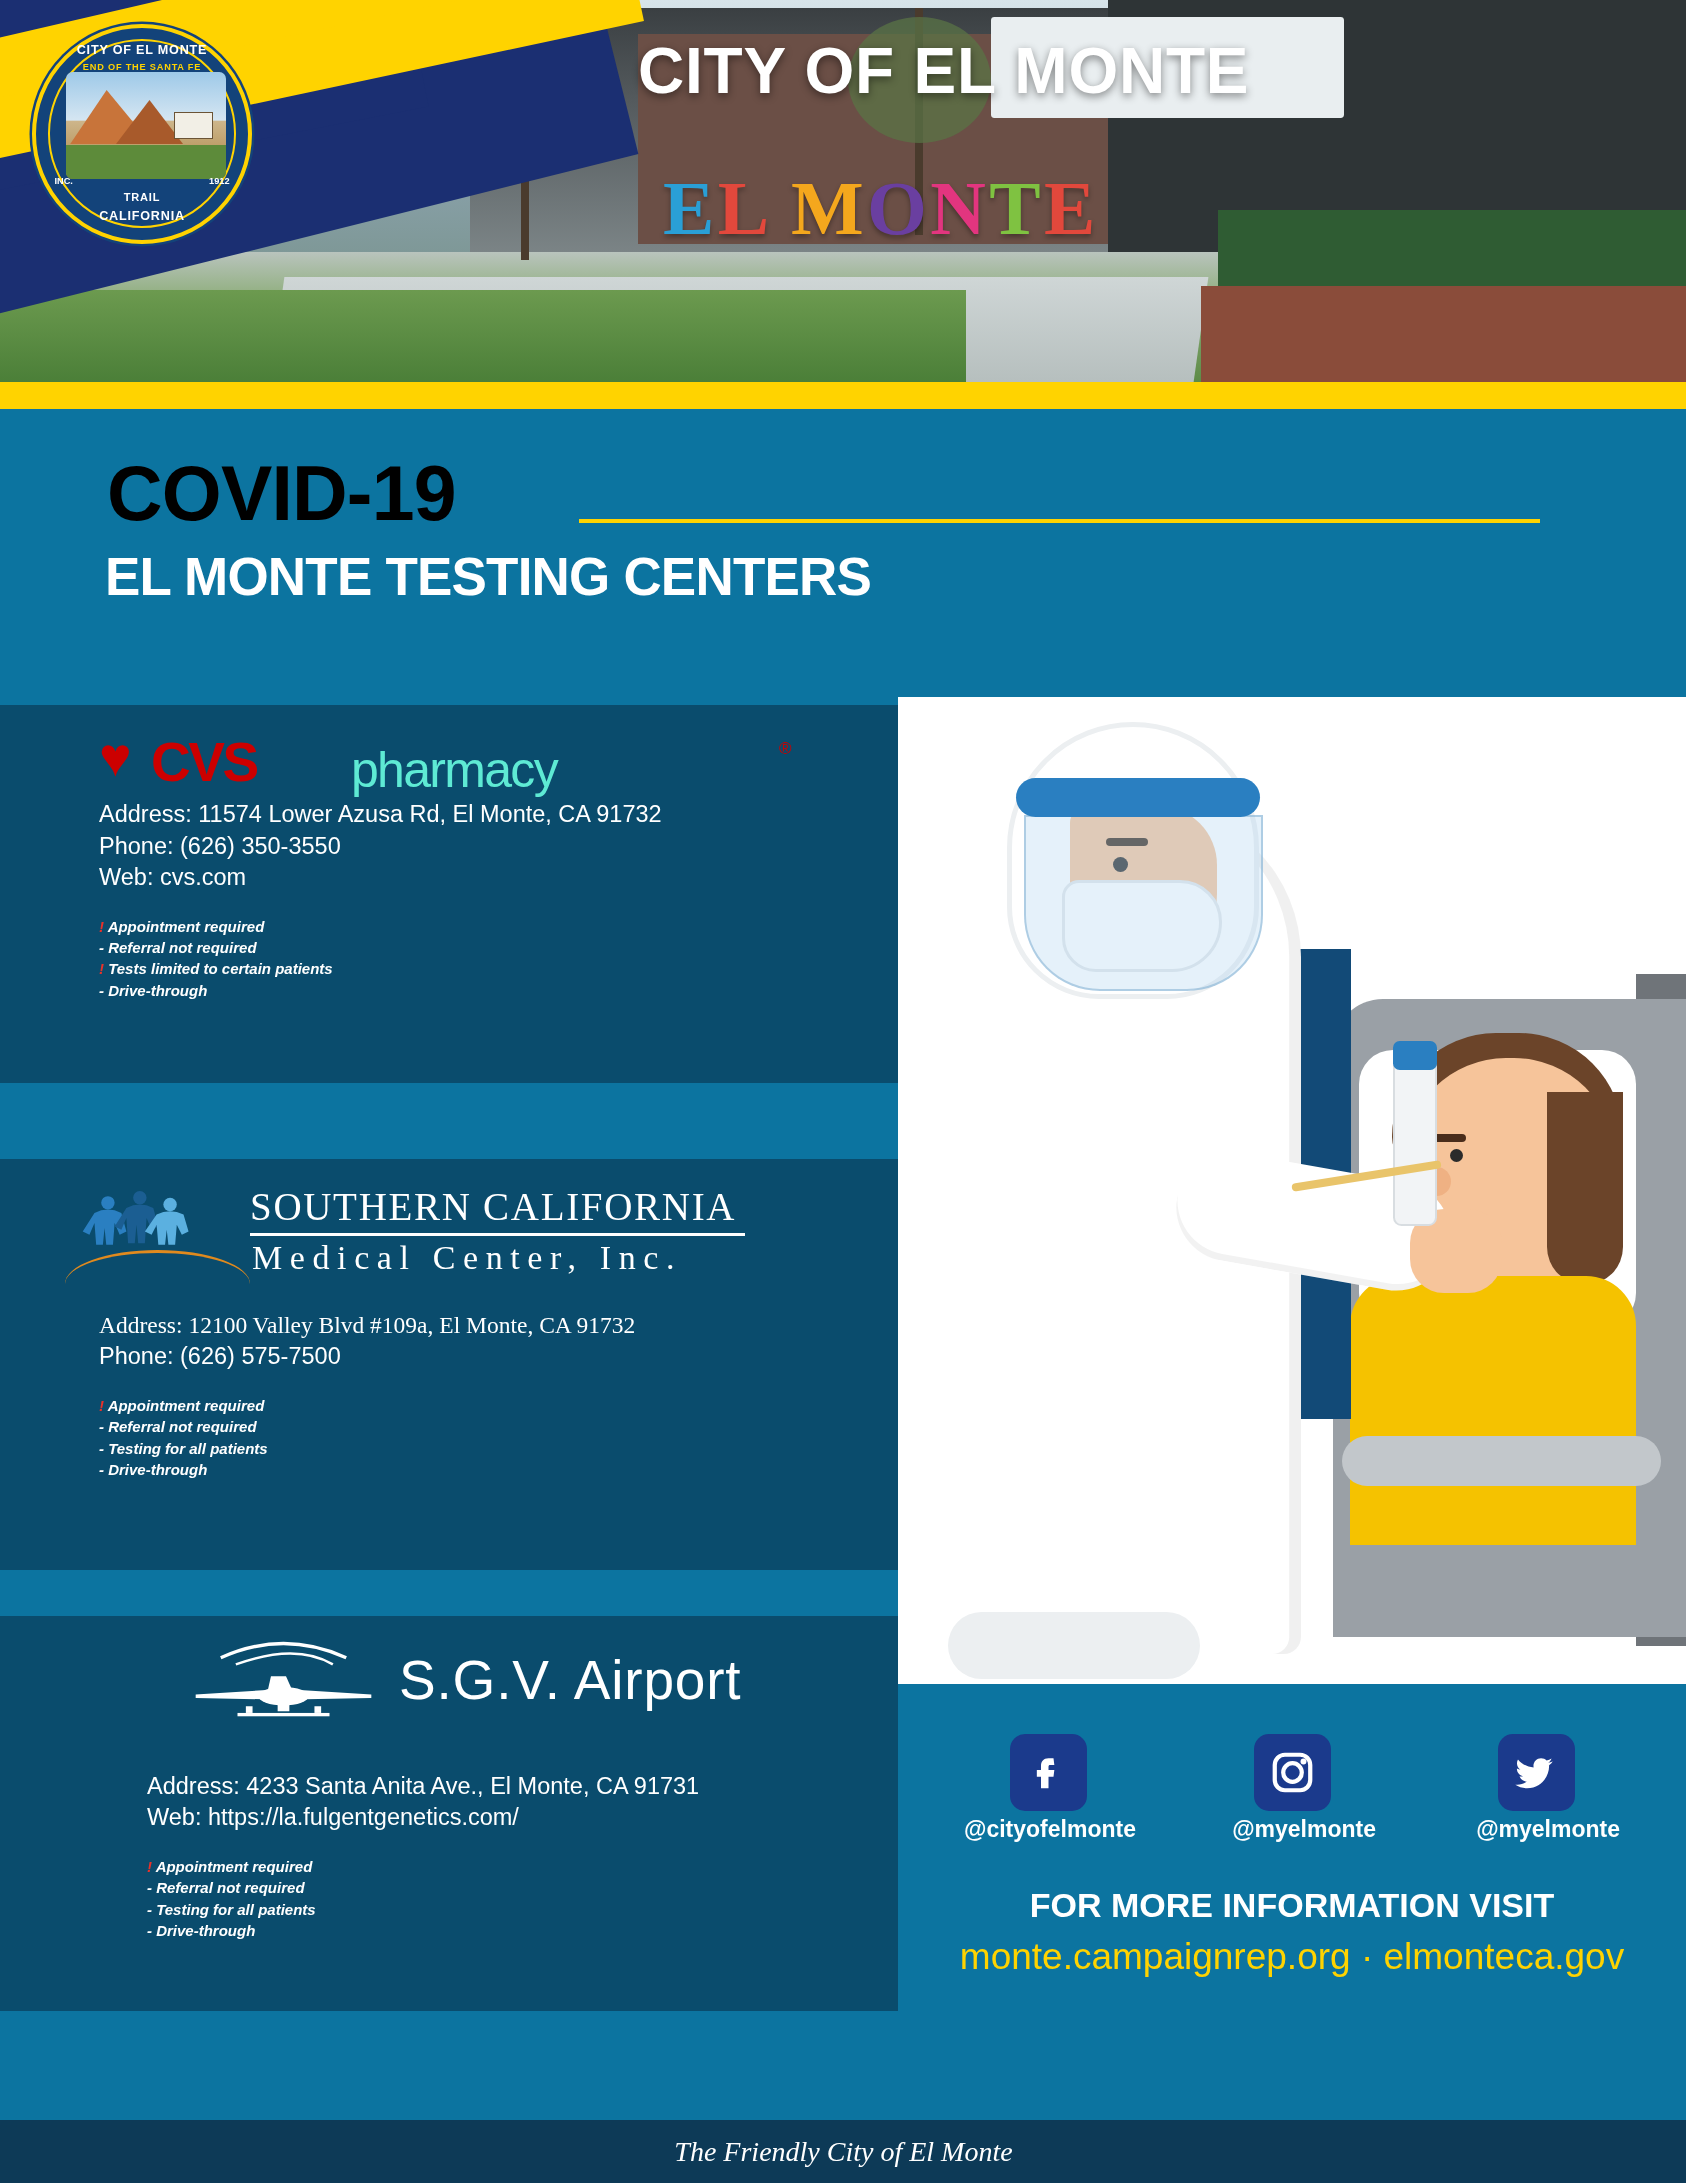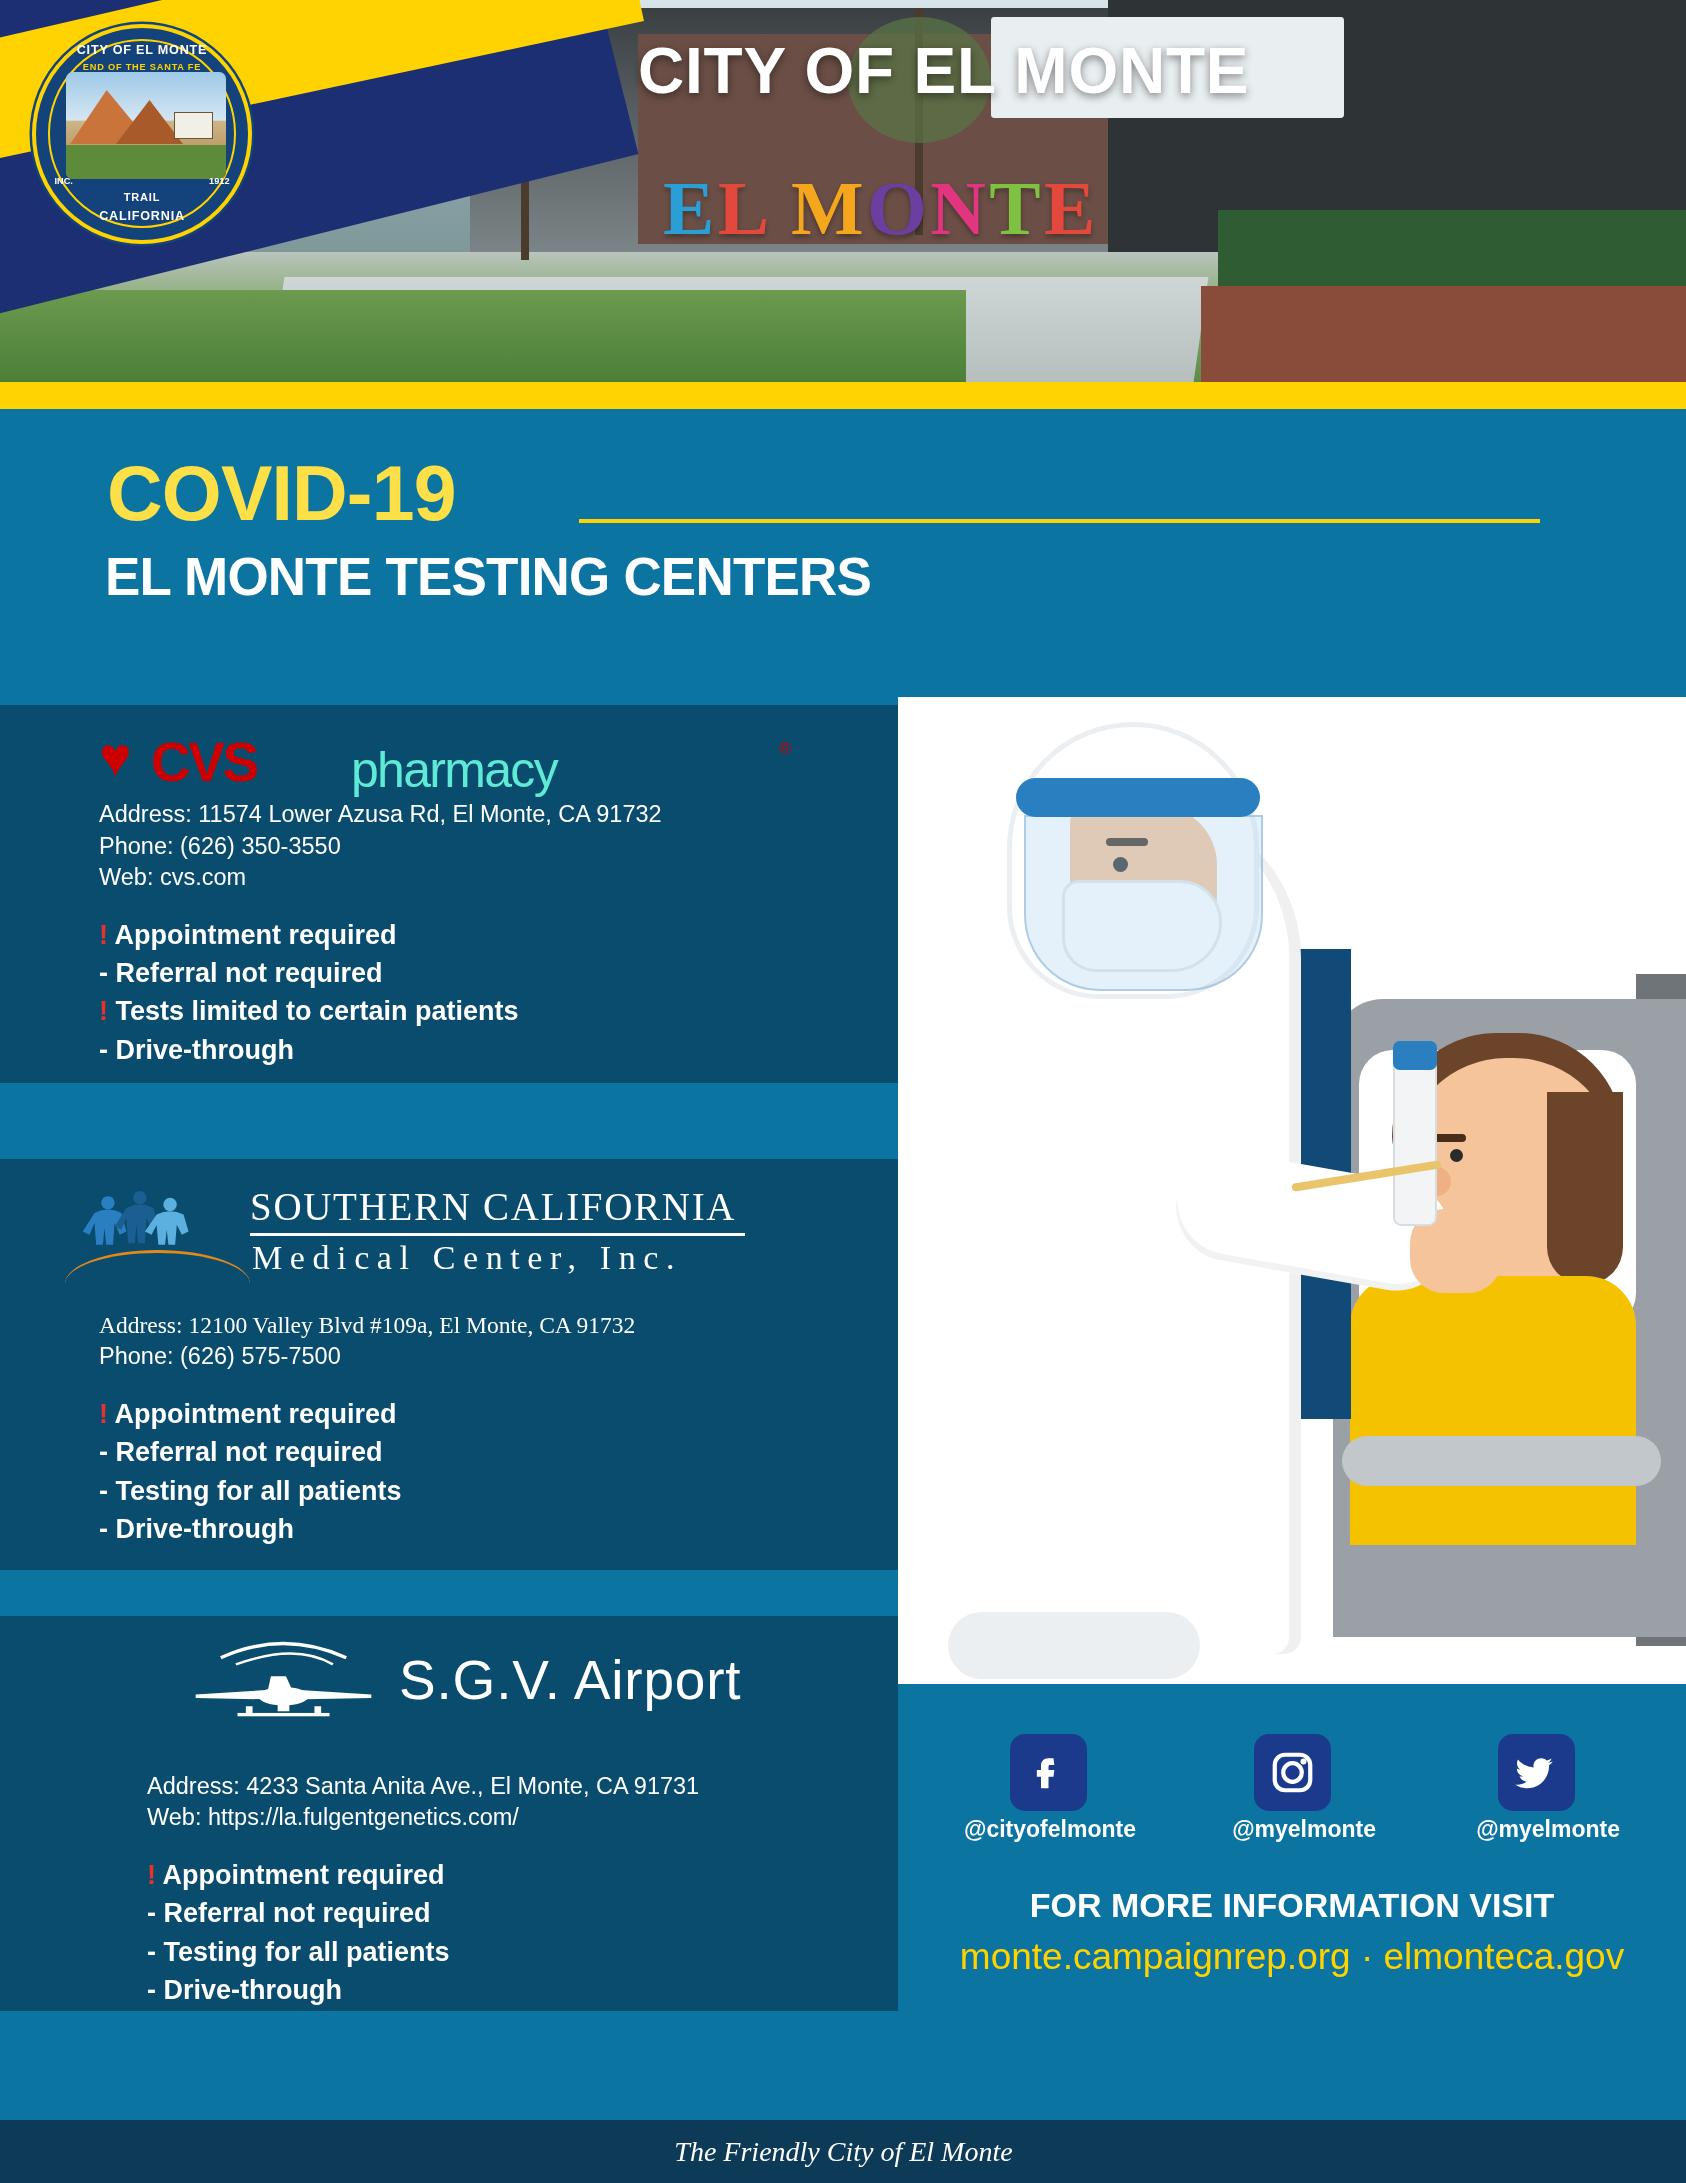--- a/index.html
+++ b/index.html
@@ -176,21 +176,21 @@
 
   
   .body-area {
     position:absolute; top:409px; left:0;
     width:1687px; height:1711px;
     background:#0c74a0;
   }
 
   .covid-title {
     position:absolute; top:449px; left:107px;
-    color:#fde047; font-size:77px; font-weight:bold; letter-spacing:-0.8px;
+    color:#000000; font-size:77px; font-weight:bold; letter-spacing:-0.8px;
   }
   .title-rule {
     position:absolute; top:519px; left:579px;
     width:961px; height:4.2px; background:#ffd300;
   }
   .centers-title {
     position:absolute; top:546px; left:105px;
     color:#ffffff; font-size:53px; font-weight:bold; letter-spacing:-0.8px;
   }
 
@@ -199,22 +199,22 @@
     position:absolute; left:0;
     width:898px;
     background:#0a4c6d;
   }
   .card-inner { padding: 23.5px 0 28.6px 99px; }
 
   .addr { color:#ffffff; font-size:23.5px; line-height:1.34; }
 
   .bullets { margin-top:22px; }
   .bullet {
-    color:#ffffff; font-size:27px; font-weight:bold;
-    line-height:1.42; white-space:nowrap;
+    color:#ffffff; font-size:15px; font-weight:bold;
+    line-height:1.42; white-space:nowrap;font-style:italic;
   }
   .bang { color:#e8322a; font-weight:bold; }
 
   
   .cvs-logo { position:relative; height:59px; margin-bottom:11.8px; }
   .cvs-heart {
     position:absolute; left:0; top:11.8px; width:47px; height:42px;
     color:#cc0000; font-size:55px; line-height:34px;
   }
   .cvs-word {

